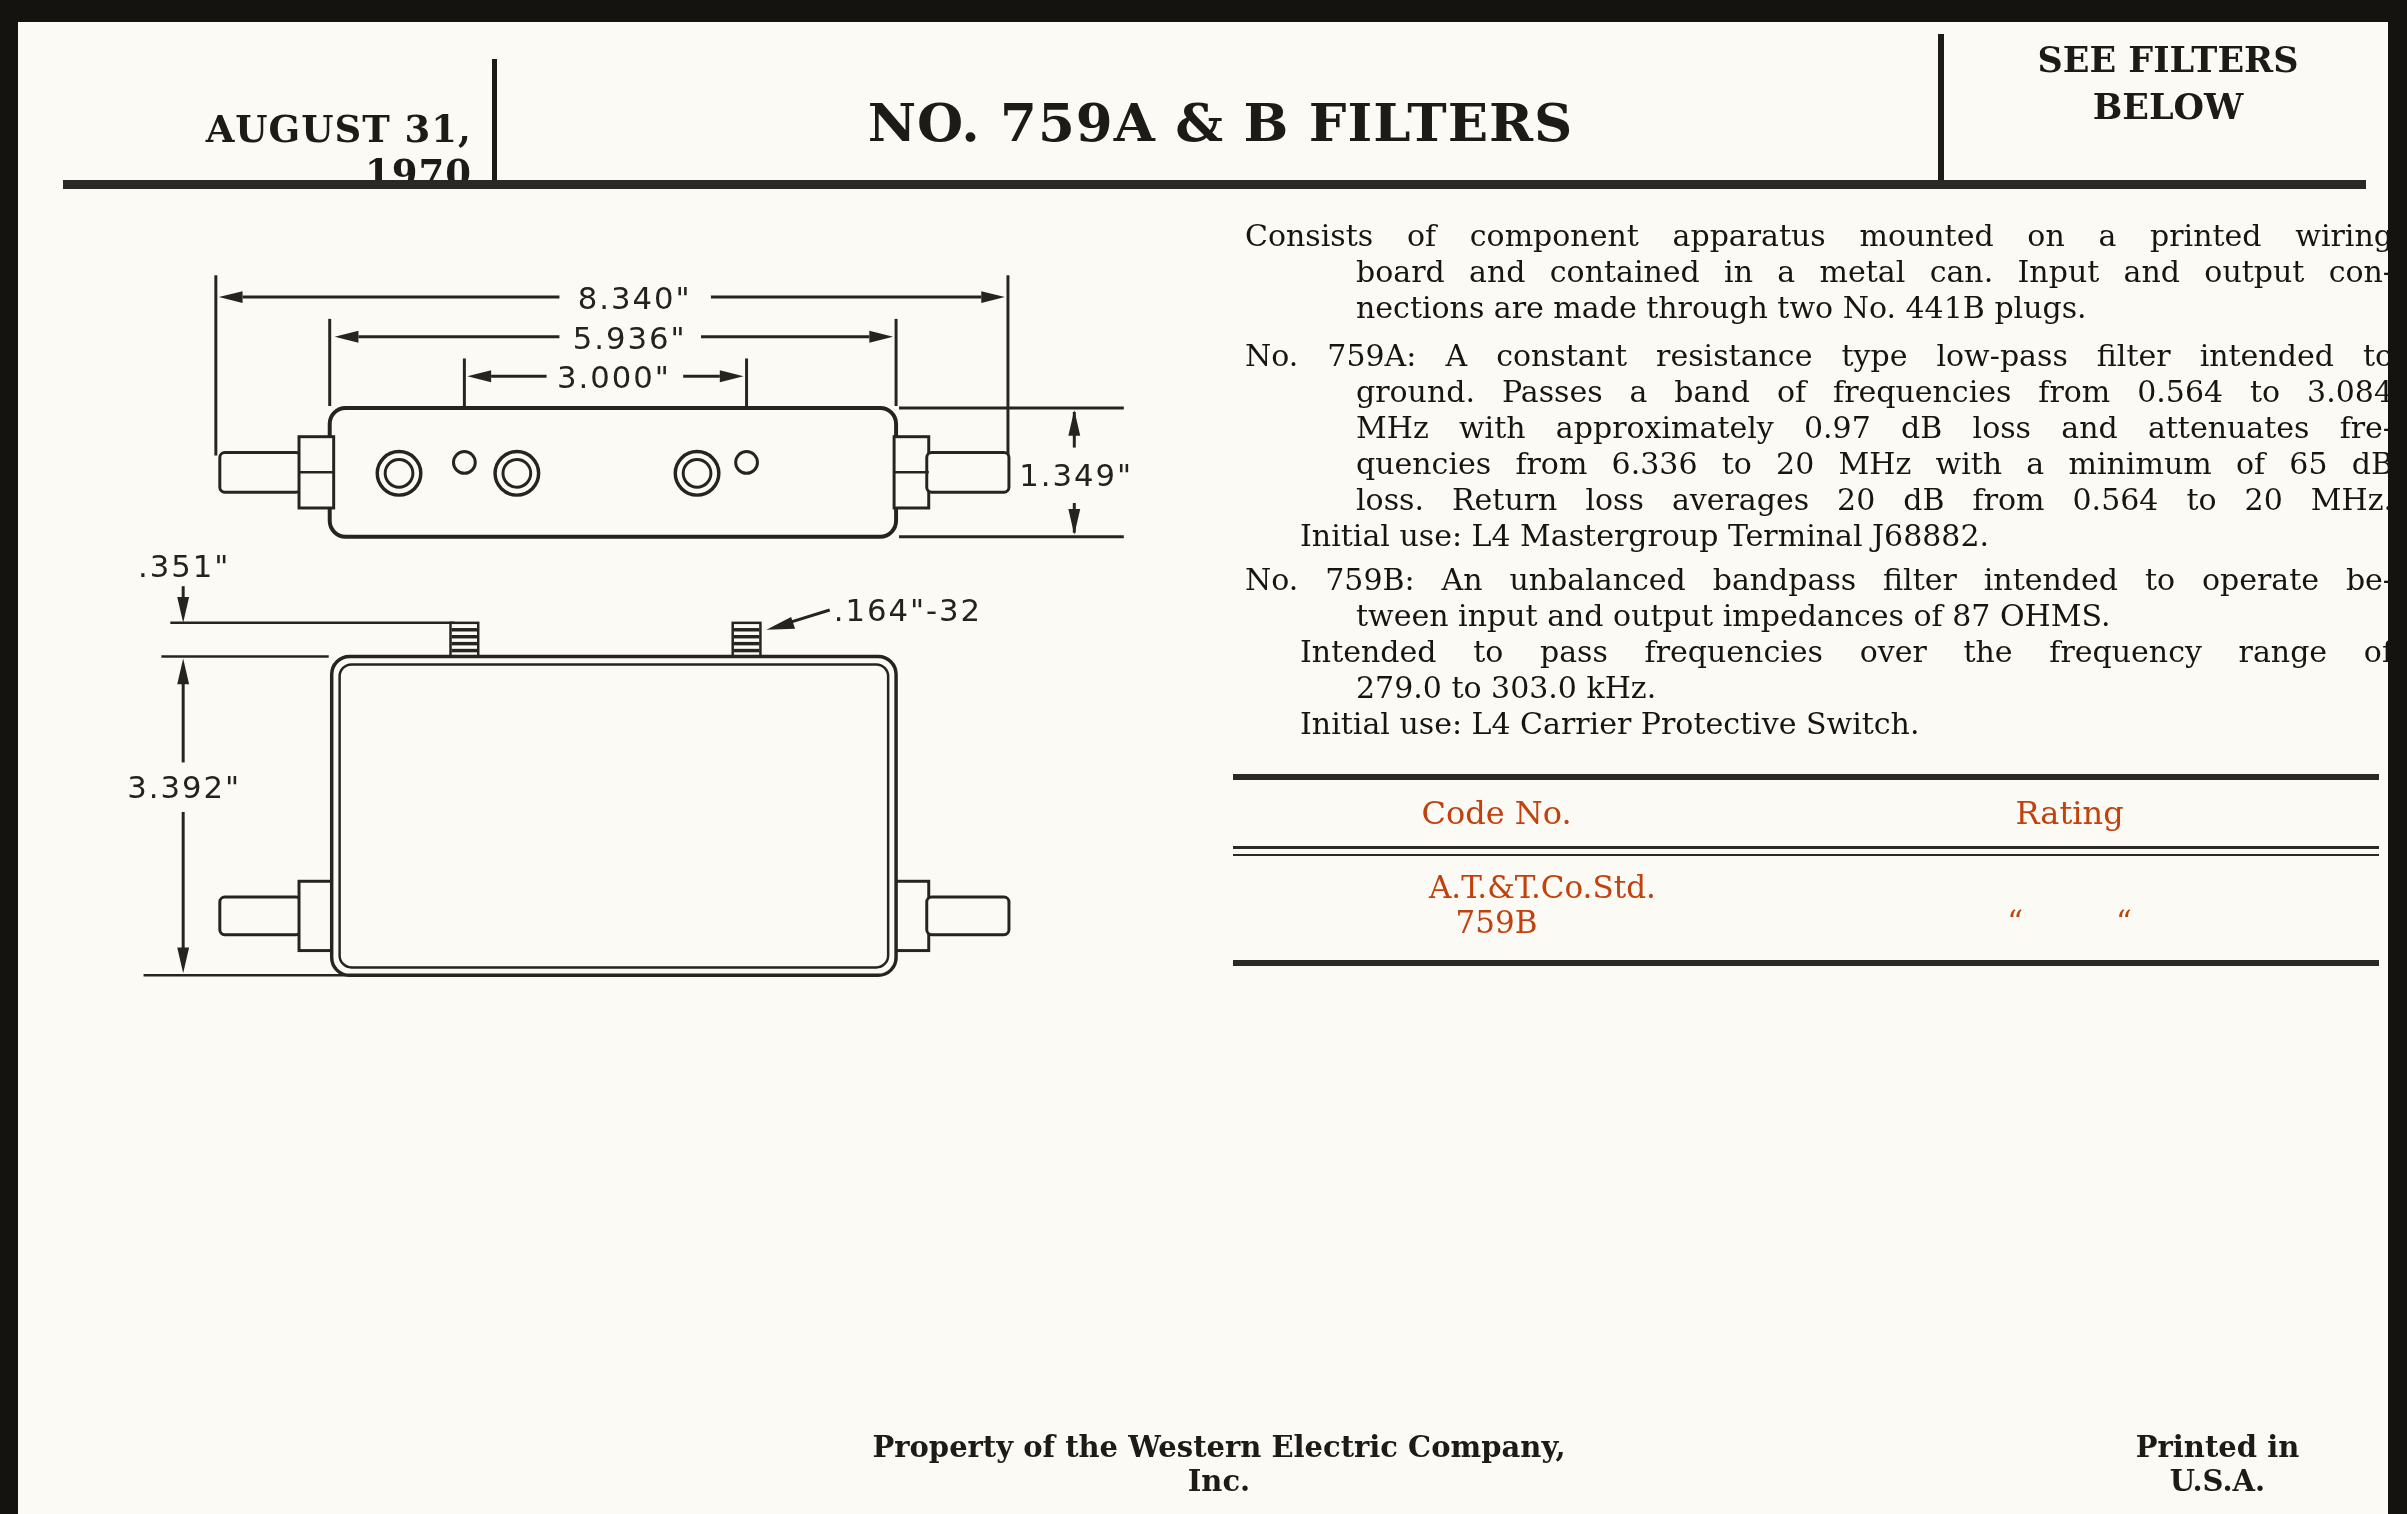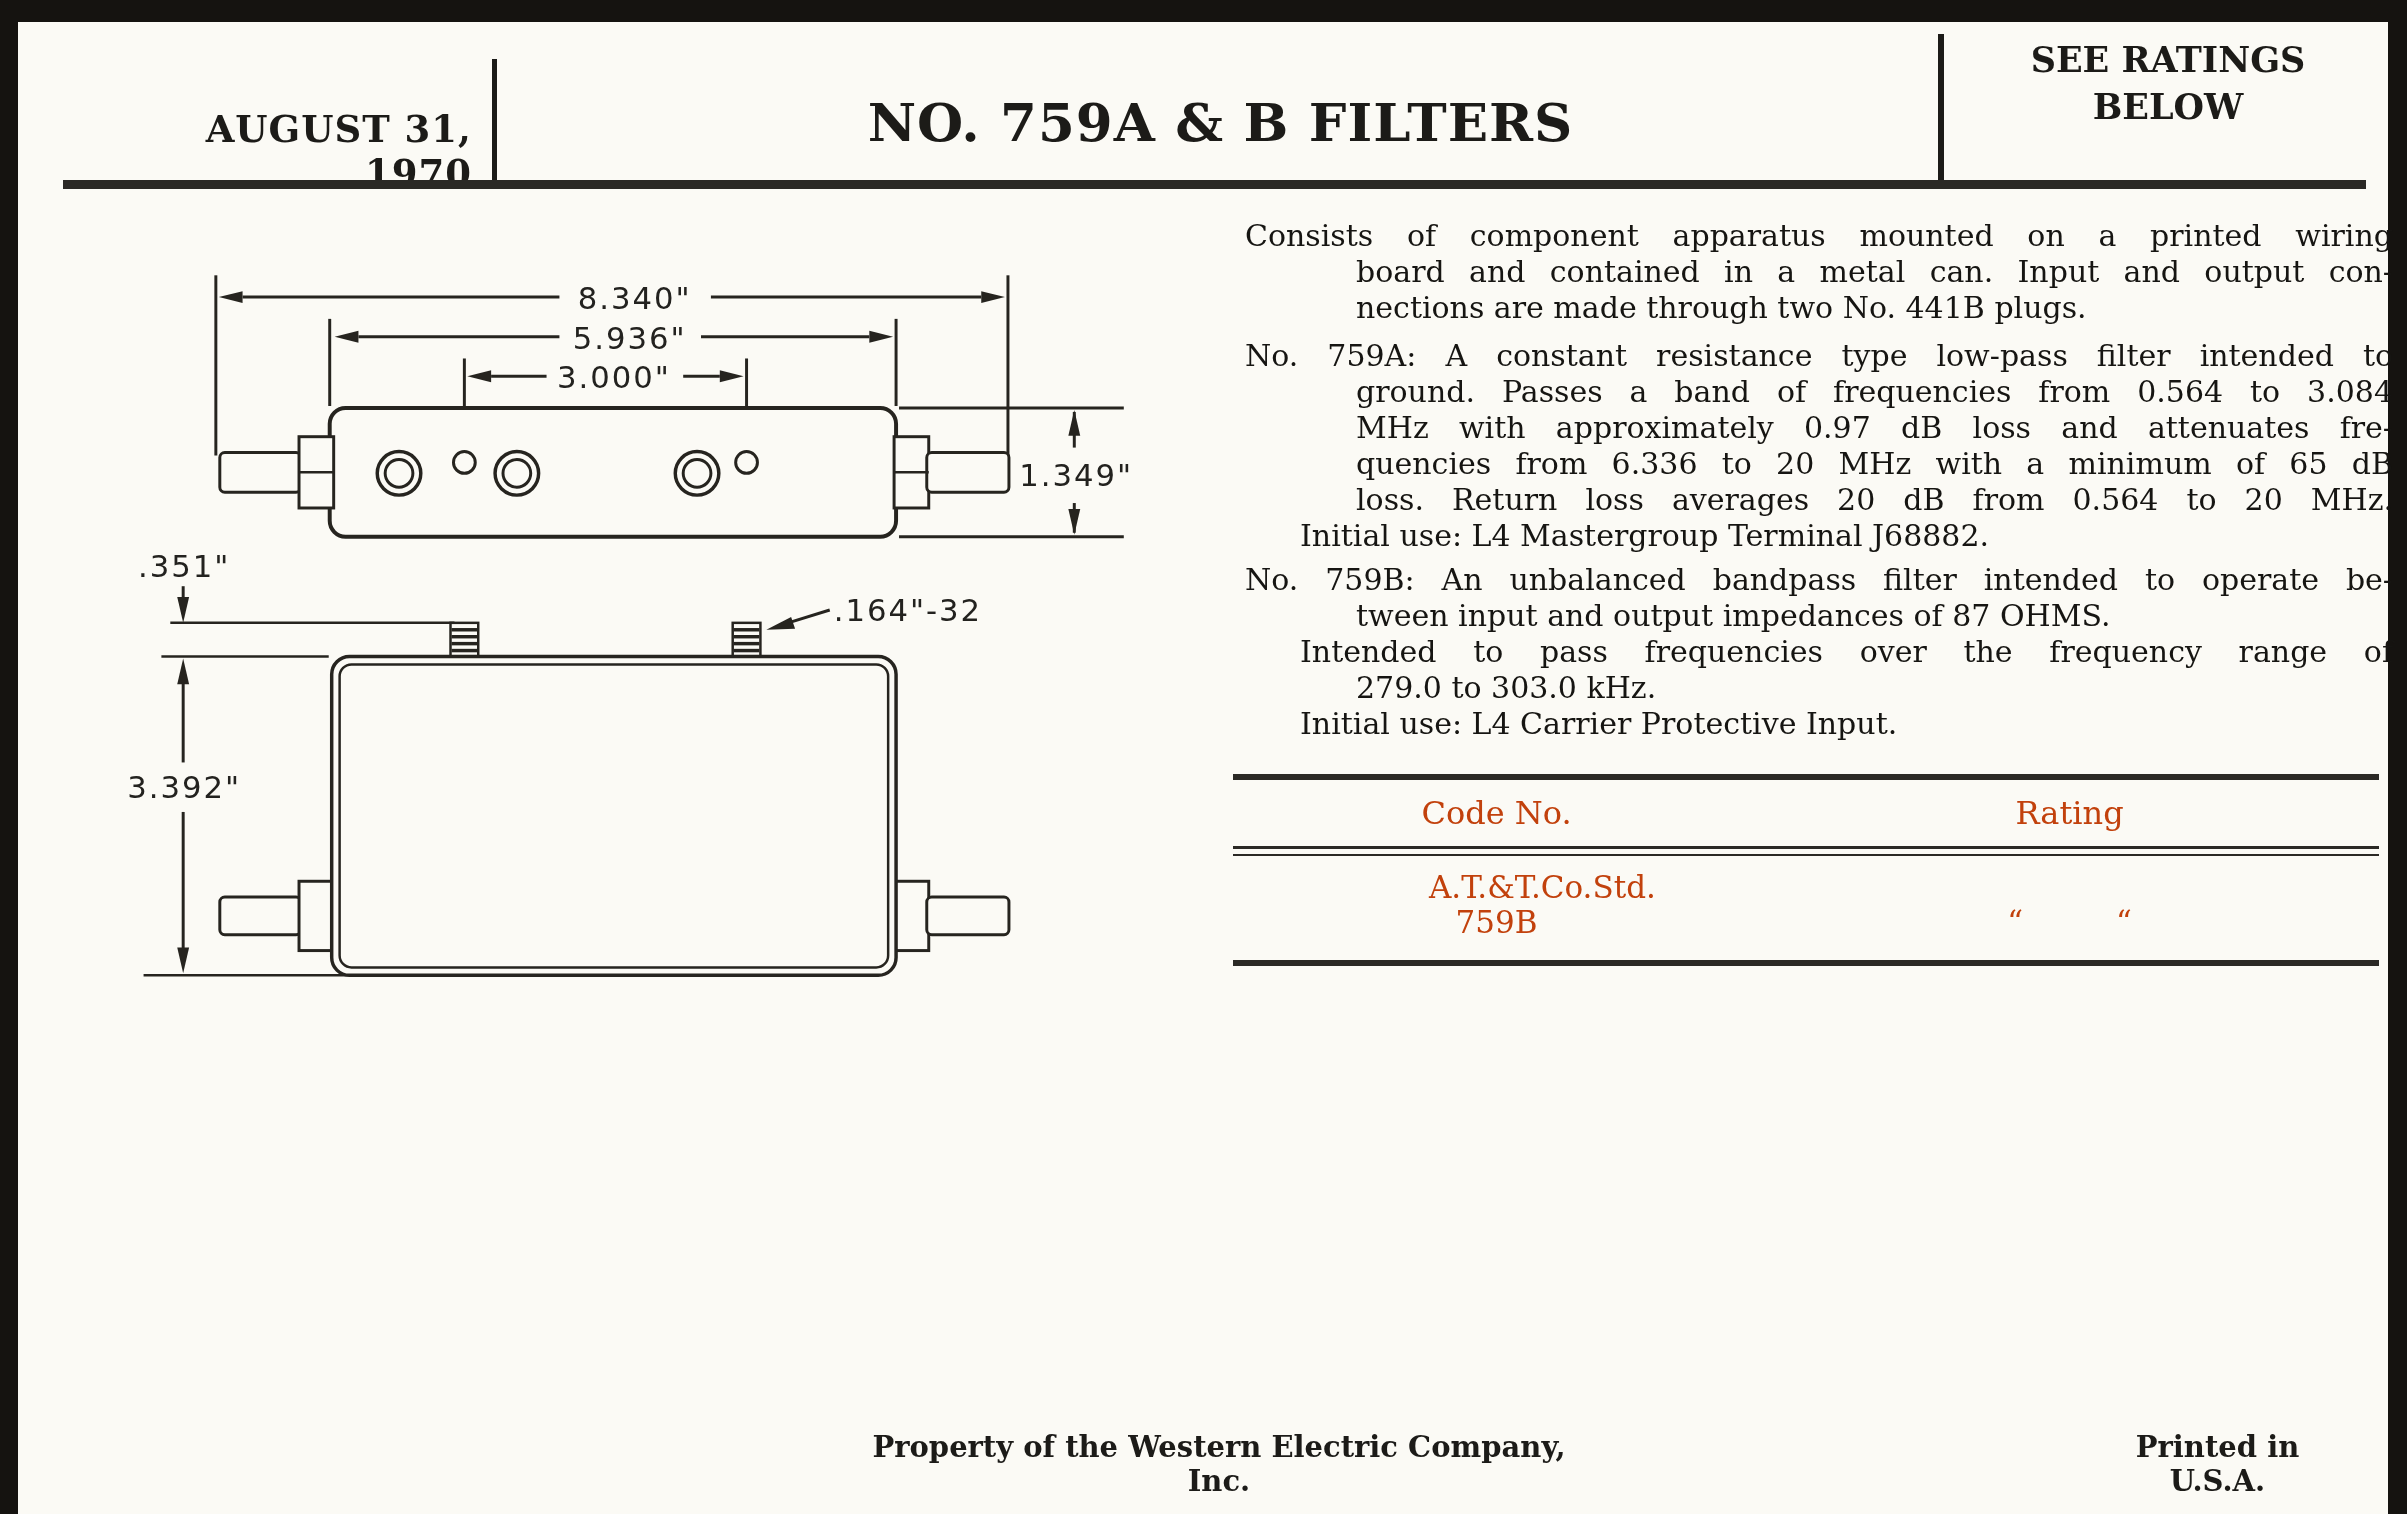--- a/index.html
+++ b/index.html
@@ -67,21 +67,21 @@
 <div class="paper"></div>
 <div class="edge edge-top"></div>
 <div class="edge edge-left"></div>
 <div class="edge edge-right"></div>
 
 <div class="hdr-date">AUGUST 31, 1970</div>
 <div class="vdiv vdiv1"></div>
 <div class="hdr-title">NO. 759A &amp; B FILTERS</div>
 <div class="vdiv vdiv2"></div>
 <div class="hdr-ratings">
-  <div>SEE RATINGS</div>
+  <div>SEE FILTERS</div>
   <div>BELOW</div>
 </div>
 <div class="hrule"></div>
 
 <svg class="drawing" viewBox="0 0 2432 1530">
   <g stroke="#26241f" fill="none" stroke-width="3">
 
     <line x1="218" y1="278" x2="218" y2="460"></line>
     <line x1="1018" y1="278" x2="1018" y2="472"></line>
     <line x1="333" y1="322" x2="333" y2="410"></line>
@@ -194,21 +194,21 @@
     <div class="line i1 j">MHz with approximately 0.97 dB loss and attenuates fre-</div>
     <div class="line i1 j">quencies from 6.336 to 20 MHz with a minimum of 65 dB</div>
     <div class="line i1 j">loss. Return loss averages 20 dB from 0.564 to 20 MHz.</div>
     <div class="line i2">Initial use: L4 Mastergroup Terminal J68882.</div>
   </div>
   <div class="para p3">
     <div class="line j">No. 759B: An unbalanced bandpass filter intended to operate be-</div>
     <div class="line i1">tween input and output impedances of 87 OHMS.</div>
     <div class="line i2 j">Intended to pass frequencies over the frequency range of</div>
     <div class="line i1">279.0 to 303.0 kHz.</div>
-    <div class="line i2">Initial use: L4 Carrier Protective Input.</div>
+    <div class="line i2">Initial use: L4 Carrier Protective Switch.</div>
   </div>
 </div>
 
 <div class="ratings">
   <div class="rule-thick"></div>
   <div class="trow thead">
     <div class="c1">Code No.</div>
     <div class="c2">Rating</div>
   </div>
   <div class="rule-double"></div>

